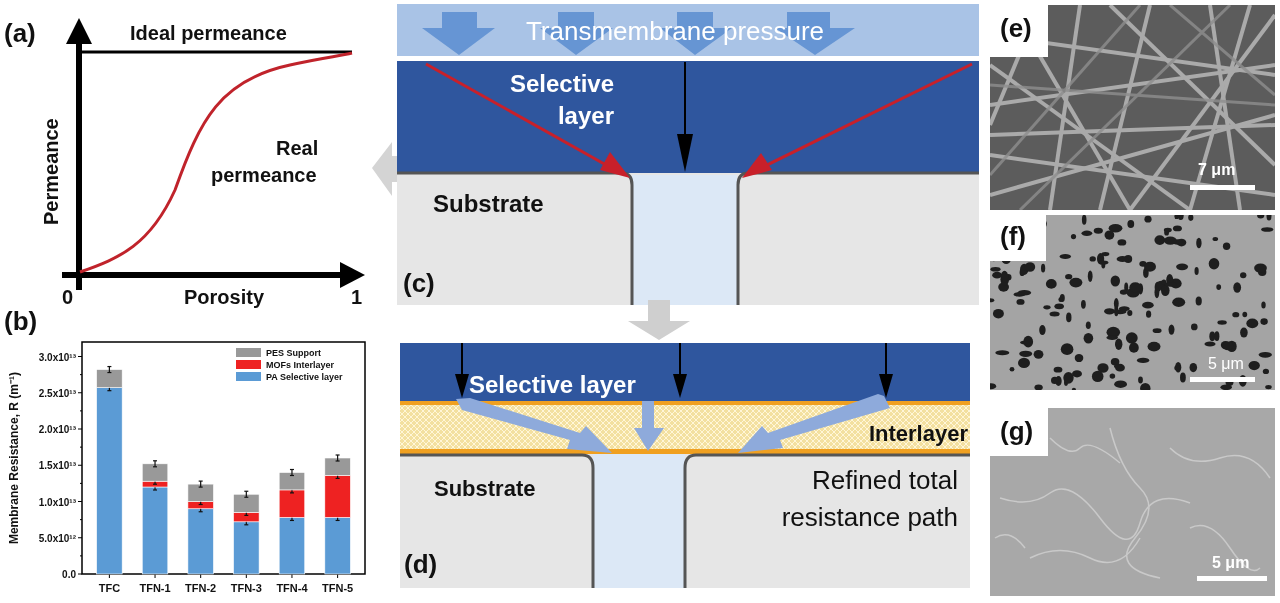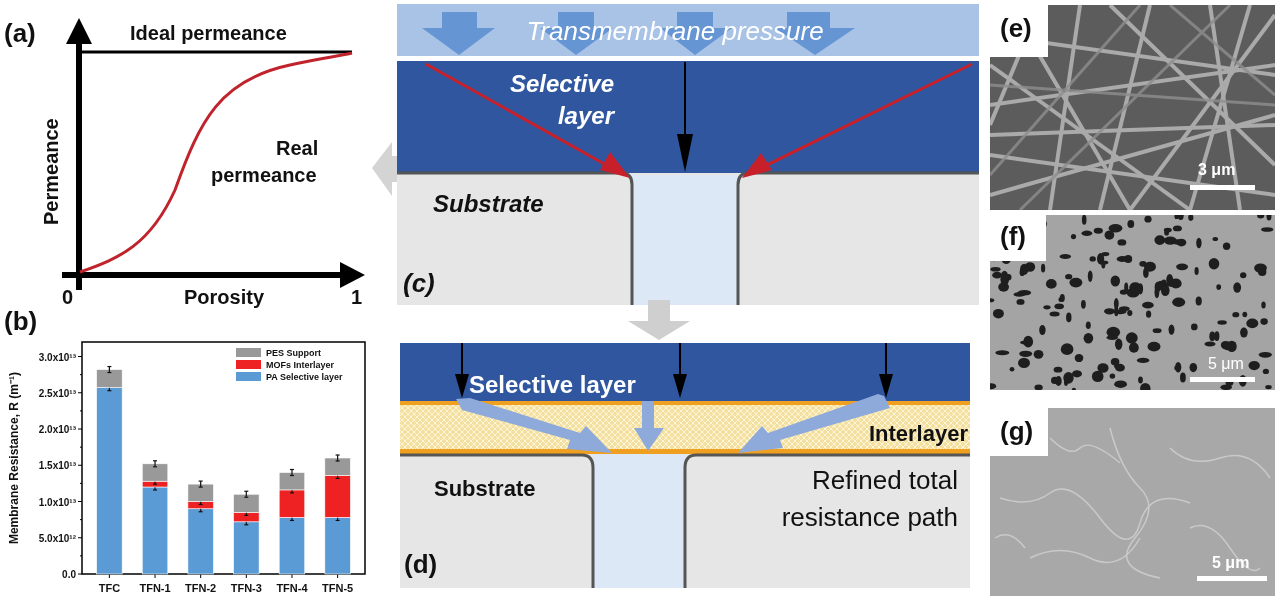--- a/index.html
+++ b/index.html
@@ -149,21 +149,21 @@
   <g id="chart-legend">
       <rect x="236" y="18" width="25" height="9" fill="#999999"></rect>
       <text x="266" y="26" font-size="9" font-weight="bold" fill="#111">PES Support</text>
       <rect x="236" y="30" width="25" height="9" fill="#ee2222"></rect>
       <text x="266" y="38" font-size="9" font-weight="bold" fill="#111">MOFs Interlayer</text>
       <rect x="236" y="42" width="25" height="9" fill="#5b9bd5"></rect>
       <text x="266" y="50" font-size="9" font-weight="bold" fill="#111">PA Selective layer</text>
     </g>
 </svg>
 
-<div class="abs" style="left:360px;top:0;width:620px;height:310px;font-style:italic;">
+<div class="abs" style="left:360px;top:0;width:620px;height:310px;">
   <svg width="620" height="310">
 
     <polygon points="12,168 32,142 32,156 38,156 38,182 32,182 32,196" fill="#d4d4d4"></polygon>
 
     <rect x="37" y="4" width="582" height="52" fill="#a9c3e6"></rect>
     <g fill="#5b8dd0" opacity="0.85">
       <polygon points="82,12 117,12 117,28 135,28 99,55 62,28 82,28"></polygon>
       <polygon points="198,12 234,12 234,28 253,28 216,55 180,28 198,28"></polygon>
       <polygon points="317,12 353,12 353,28 372,28 335,55 300,28 317,28"></polygon>
       <polygon points="427,12 470,12 470,28 495,28 455,55 415,28 427,28"></polygon>
@@ -253,21 +253,21 @@
     </g>
     <g stroke="#8e8e8e" stroke-width="3" opacity="0.8">
       <line x1="0" y1="80" x2="285" y2="100"></line>
         <line x1="180" y1="0" x2="285" y2="90"></line>
       <line x1="0" y1="170" x2="150" y2="0"></line>
         <line x1="30" y1="205" x2="240" y2="0"></line>
     </g>
   </svg>
   <div class="label-box" style="left:0;top:0;width:58px;height:52px;"></div>
   <div class="panel-label" style="left:10px;top:8px;">(e)</div>
-  <div class="scale-text" style="left:208px;top:156px;">3 μm</div>
+  <div class="scale-text" style="left:208px;top:156px;">7 μm</div>
   <div class="scale-bar" style="left:200px;top:180px;width:65px;"></div>
 </div>
 
 <div class="sem" style="left:990px;top:215px;width:285px;height:175px;background:#a4a4a4;">
   <svg id="pores-f" width="285" height="175">
       <ellipse cx="139.8" cy="98.1" rx="2.6" ry="3.0" fill="#1e1e1e"></ellipse>
       <ellipse cx="126.3" cy="88.6" rx="2.4" ry="5.5" fill="#1e1e1e"></ellipse>
       <ellipse cx="168.0" cy="71.9" rx="3.4" ry="5.1" fill="#1e1e1e"></ellipse>
       <ellipse cx="187.4" cy="13.4" rx="4.5" ry="2.9" fill="#1e1e1e"></ellipse>
       <ellipse cx="191.5" cy="27.6" rx="4.8" ry="3.9" fill="#1e1e1e"></ellipse>

